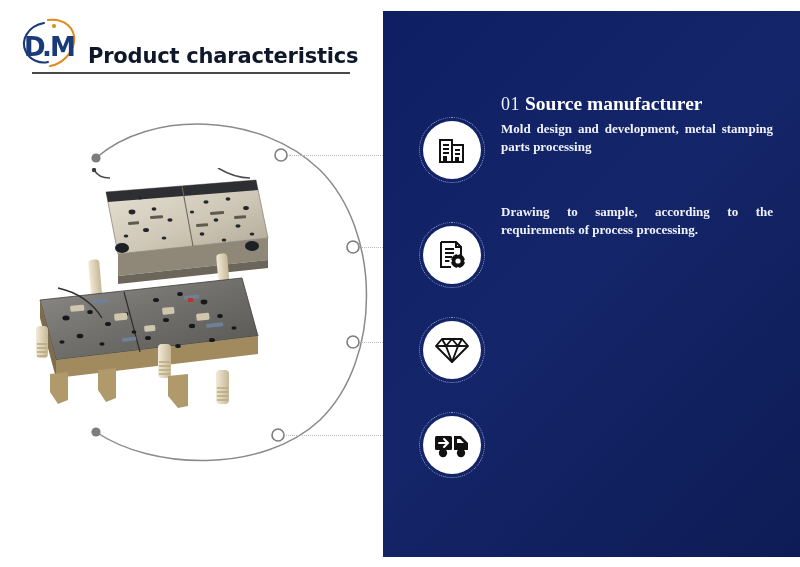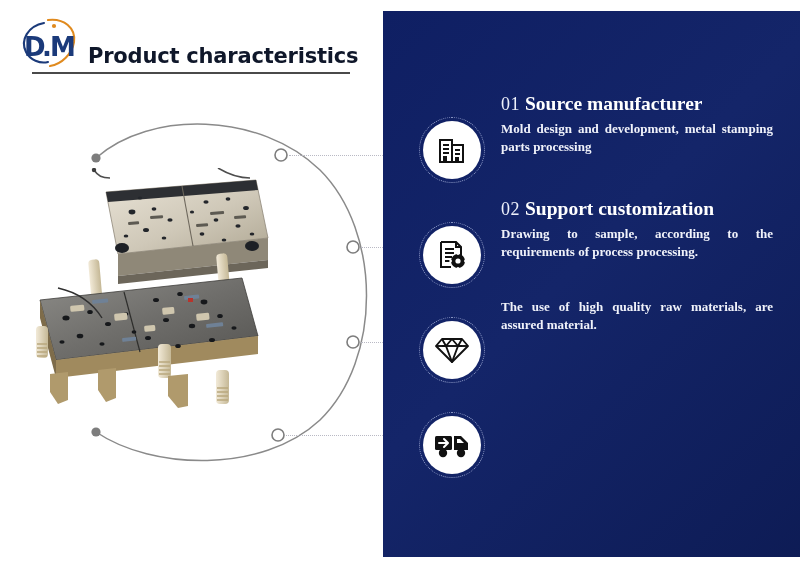--- a/index.html
+++ b/index.html
@@ -303,43 +303,39 @@
           <circle cx="22" cy="22" r="2.6" fill="#fff"></circle>
           <g fill="#fff">
             <rect x="21" y="13.4" width="2" height="2.4"></rect>
             <rect x="21" y="28.2" width="2" height="2.4"></rect>
             <rect x="13.4" y="21" width="2.4" height="2"></rect>
             <rect x="28.2" y="21" width="2.4" height="2"></rect>
           </g>
         </svg>
       </div>
       <div class="fe-body" style="top:-28px;position:absolute;">
-        <div class="fe-head">
-          <span class="fe-num">02</span><span>Support customization</span>
-        </div>
         <div class="fe-desc">Drawing to sample, according to the requirements of process processing.</div>
       </div>
     </div>
 
     <div class="feature" style="top:310px;">
       <div class="fe-icon">
         <span class="ring"></span>
         <svg width="34" height="30" viewBox="0 0 34 30">
           <g fill="none" stroke="#111" stroke-width="1.9" stroke-linejoin="round">
             <path d="M7 4h20l6 7-16 16L1 11z"></path>
             <path d="M1 11h32"></path>
             <path d="M7 4l4 7-4 0"></path>
             <path d="M27 4l-4 7 4 0"></path>
             <path d="M11 11l6 16 6-16"></path>
             <path d="M11 11l6-7 6 7"></path>
           </g>
         </svg>
       </div>
       <div class="fe-body" style="top:-28px;position:absolute;">
-        <div class="fe-desc">The use of high quality raw materials, are assured material.</div>
       </div>
     </div>
 
     <div class="feature" style="top:405px;">
       <div class="fe-icon">
         <span class="ring"></span>
         <svg width="36" height="28" viewBox="0 0 36 28">
           <rect x="1" y="5" width="17" height="14" rx="1.5" fill="#111"></rect>
           <path d="M20 5h7l7 7v7H20z" fill="#111"></path>
           <path d="M5 12h8M10 8l4 4-4 4" fill="none" stroke="#fff" stroke-width="2" stroke-linecap="round" stroke-linejoin="round"></path>

